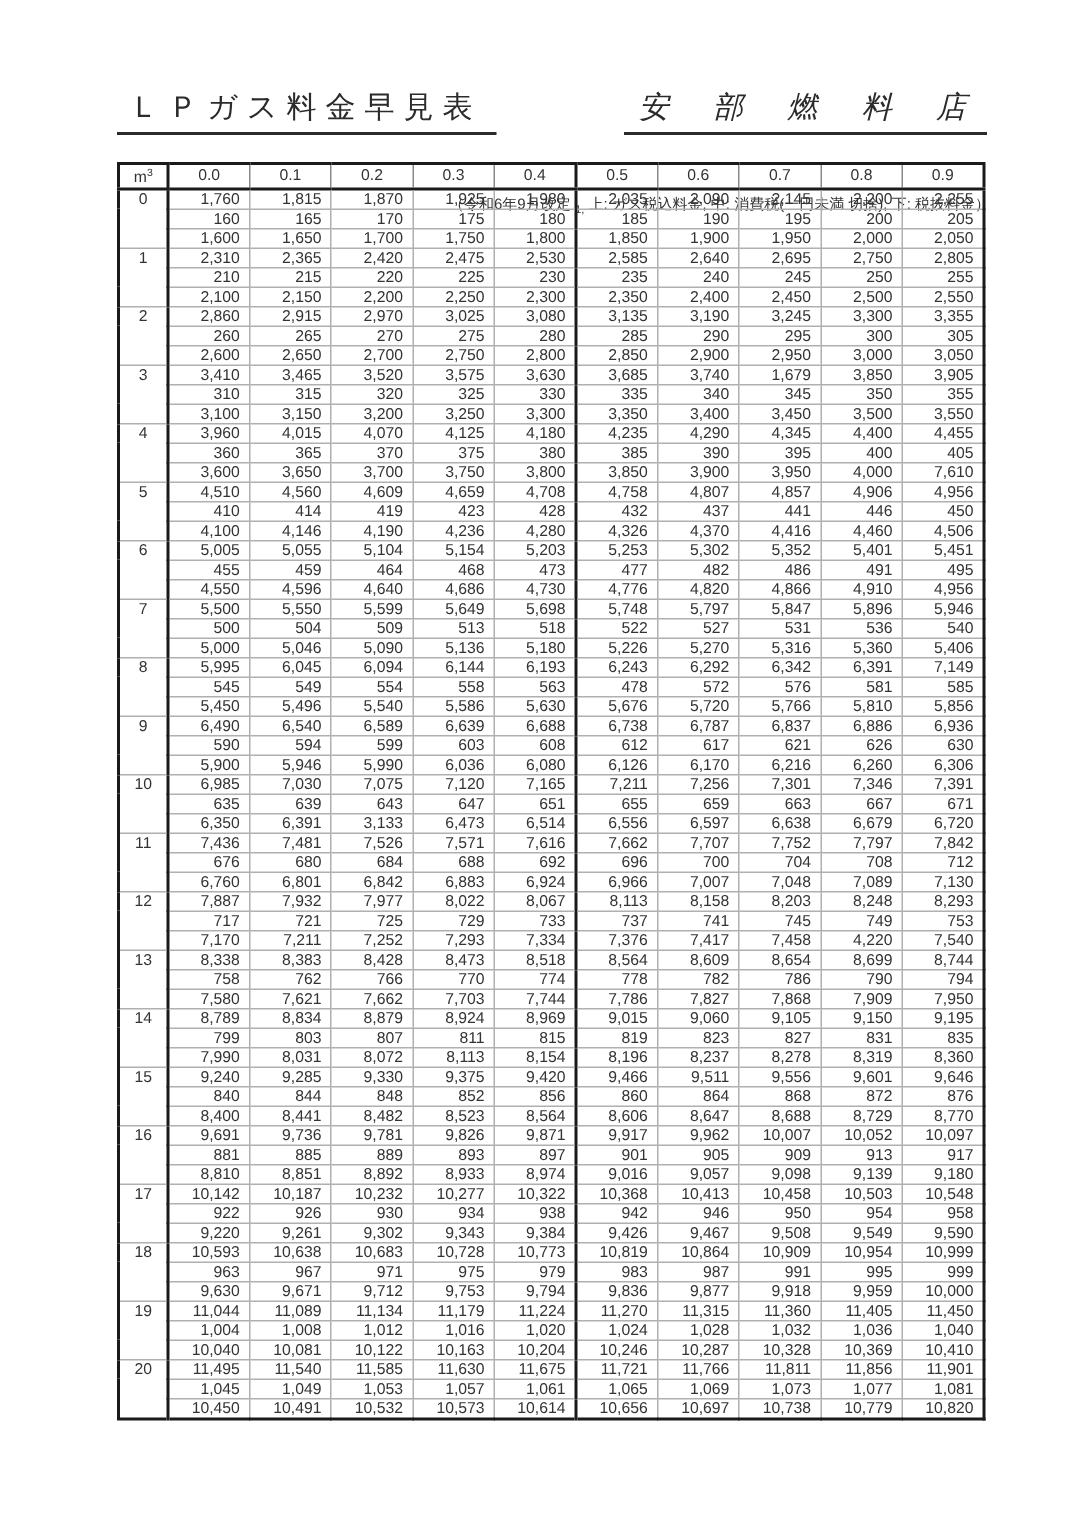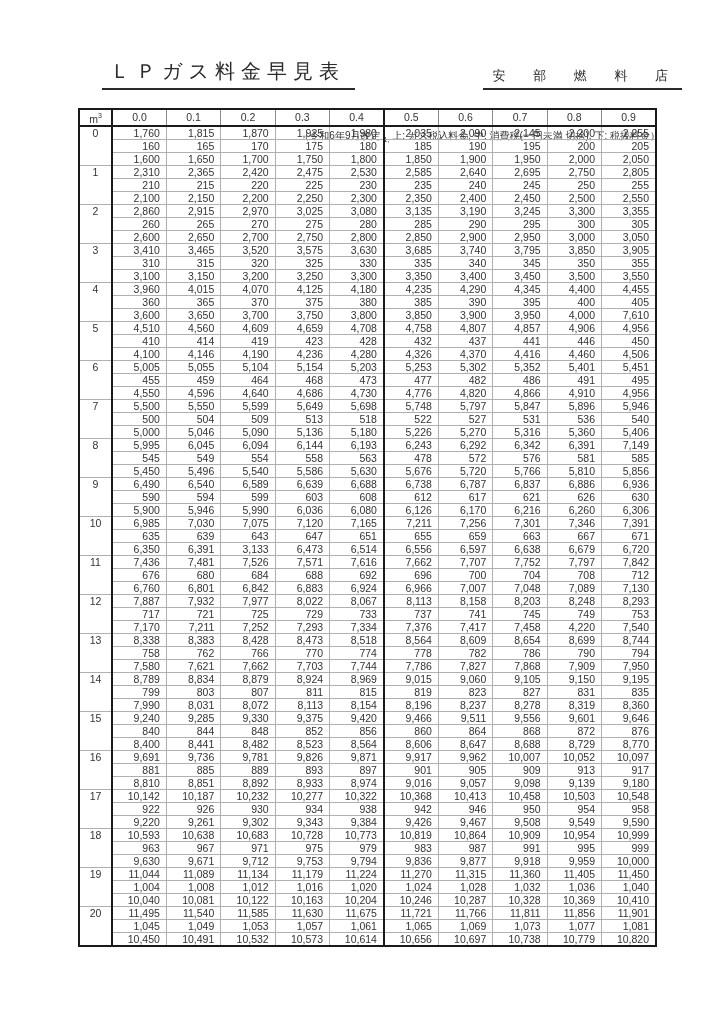--- a/index.html
+++ b/index.html
@@ -3,29 +3,29 @@
 <meta charset="utf-8">
 <style>
   html,body{margin:0;padding:0;background:#ffffff;}
   .page{
     position:relative;width:724px;height:1024px;background:#ffffff;
     font-family:"Liberation Sans","DejaVu Sans",sans-serif;color:#333;
     overflow:hidden;
   }
   .header{
     position:absolute;left:78px;top:58px;width:580px;
-    display:flex;justify-content:space-between;align-items:flex-end;margin-left:24px;
+    display:flex;justify-content:space-between;align-items:flex-end;
   }
   .title{
     font-size:20px;letter-spacing:6px;color:#2b2b2b;
     padding:0 10px 3px 8px;border-bottom:2px solid #2b2b2b;white-space:nowrap;
   }
   .store{
-    font-size:13px;letter-spacing:12px;color:#2b2b2b;
-    padding:0 2px 3px 10px;border-bottom:2px solid #2b2b2b;white-space:nowrap;
+    font-size:20px;letter-spacing:12px;color:#2b2b2b;
+    padding:0 2px 3px 10px;border-bottom:2px solid #2b2b2b;white-space:nowrap;font-style:italic;
   }
   .subtitle{
     position:absolute;top:89px;right:64px;font-size:10px;color:#333;white-space:nowrap;margin-top:40px;
   }
   .subtitle sub{font-size:7.5px;}
   table.price-table{
     position:absolute;left:78px;top:108px;width:579px;
     border-collapse:collapse;table-layout:fixed;
     border:2.5px solid #1a1a1a;
   }
@@ -206,21 +206,21 @@
         </tr>
         <tr class="group-start">
           <td rowspan="3" class="m3">3</td>
           <td>3,410</td>
           <td>3,465</td>
           <td>3,520</td>
           <td>3,575</td>
           <td>3,630</td>
           <td class="mid">3,685</td>
           <td>3,740</td>
-          <td>3,795</td>
+          <td>1,679</td>
           <td>3,850</td>
           <td>3,905</td>
         </tr>
         <tr>
           <td>310</td>
           <td>315</td>
           <td>320</td>
           <td>325</td>
           <td>330</td>
           <td class="mid">335</td>

